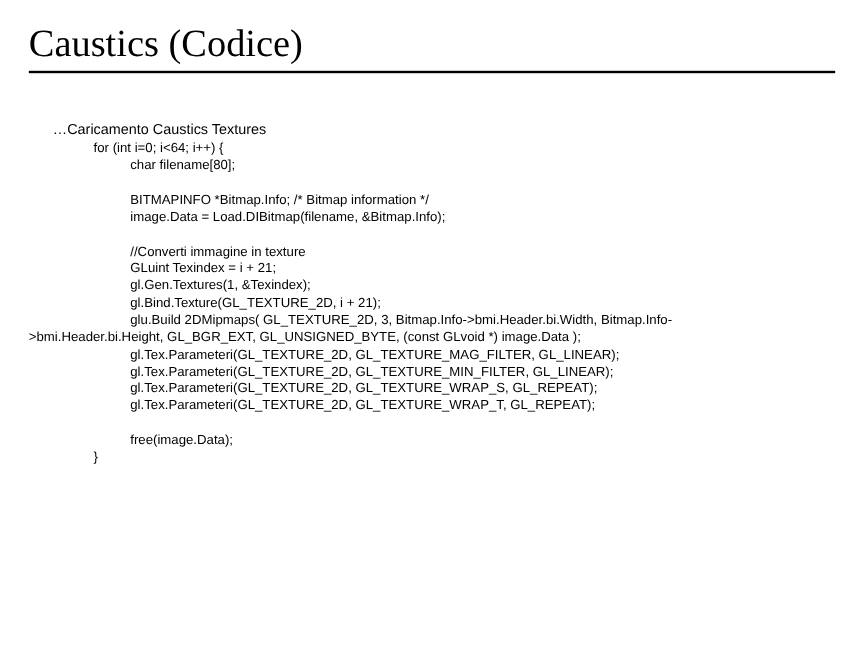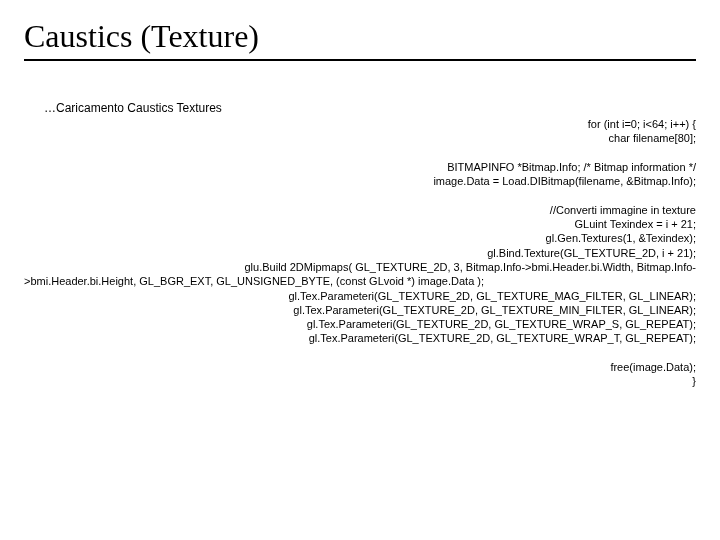--- a/index.html
+++ b/index.html
@@ -28,34 +28,33 @@
     color: #000;
     margin-bottom: 2px;
     margin-left: 20px;
   }
   .code {
     font-size: 11px;
     color: #000;
     line-height: 1.3;
     white-space: pre;
     margin-left: 54px;
-    text-align: right;
   }
   .wrapped {
     font-size: 11px;
     color: #000;
     line-height: 1.3;
     white-space: pre-wrap;
     margin-left: 0;
   }
 </style>
 </head>
 <body>
 
-<h1 class="title">Caustics (Texture)</h1>
+<h1 class="title">Caustics (Codice)</h1>
 <hr class="hr">
 
 <div class="subtitle">…Caricamento Caustics Textures</div>
 
 <div class="code">for (int i=0; i&lt;64; i++) {
           char filename[80];
 
           BITMAPINFO *Bitmap.Info; /* Bitmap information */
           image.Data = Load.DIBitmap(filename, &amp;Bitmap.Info);
 

